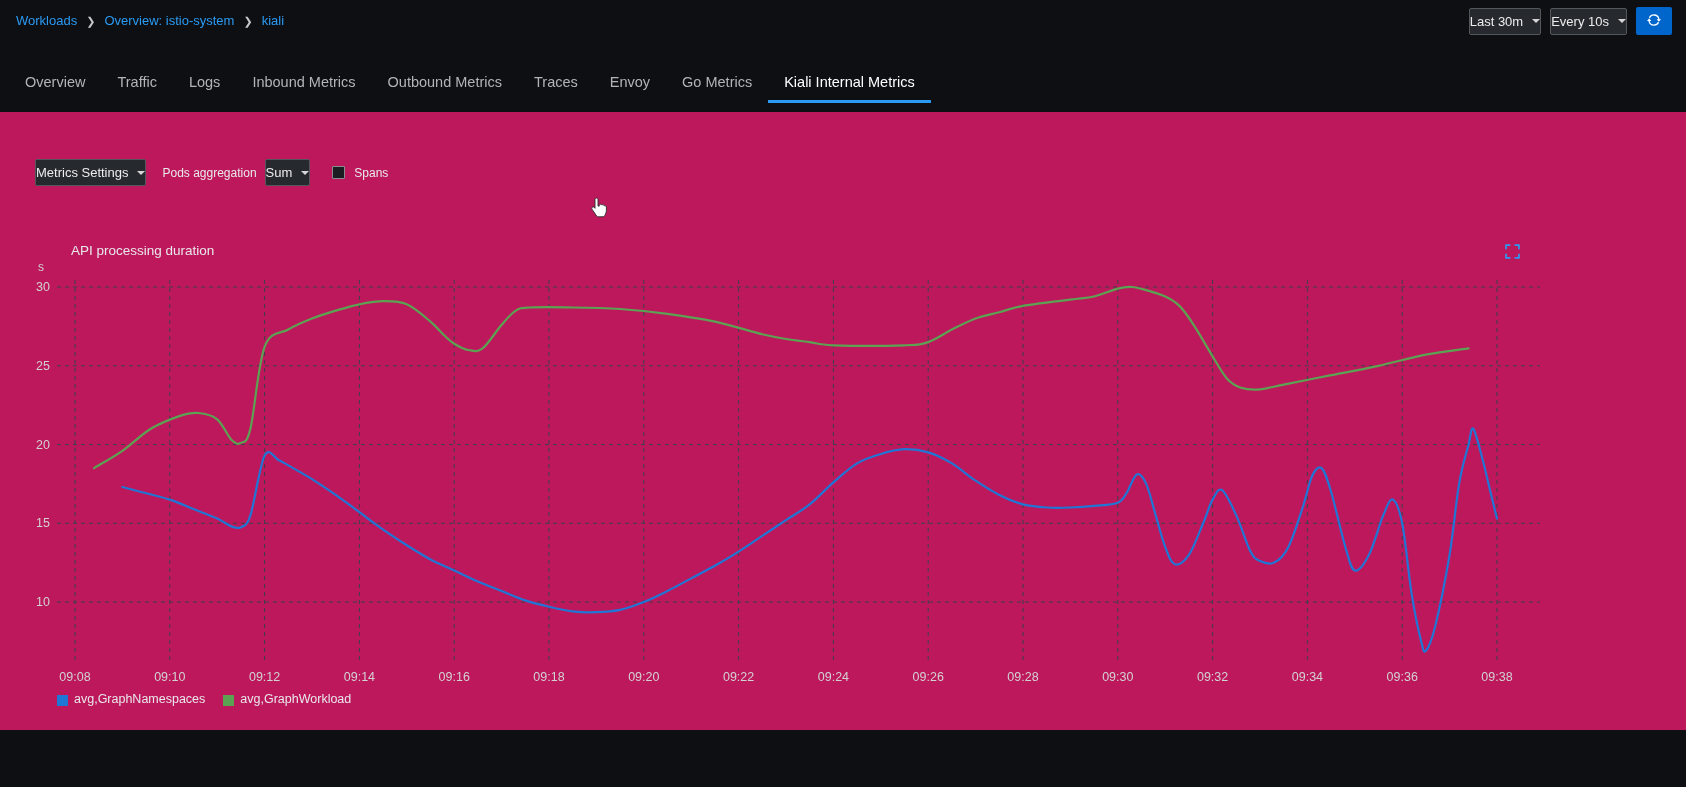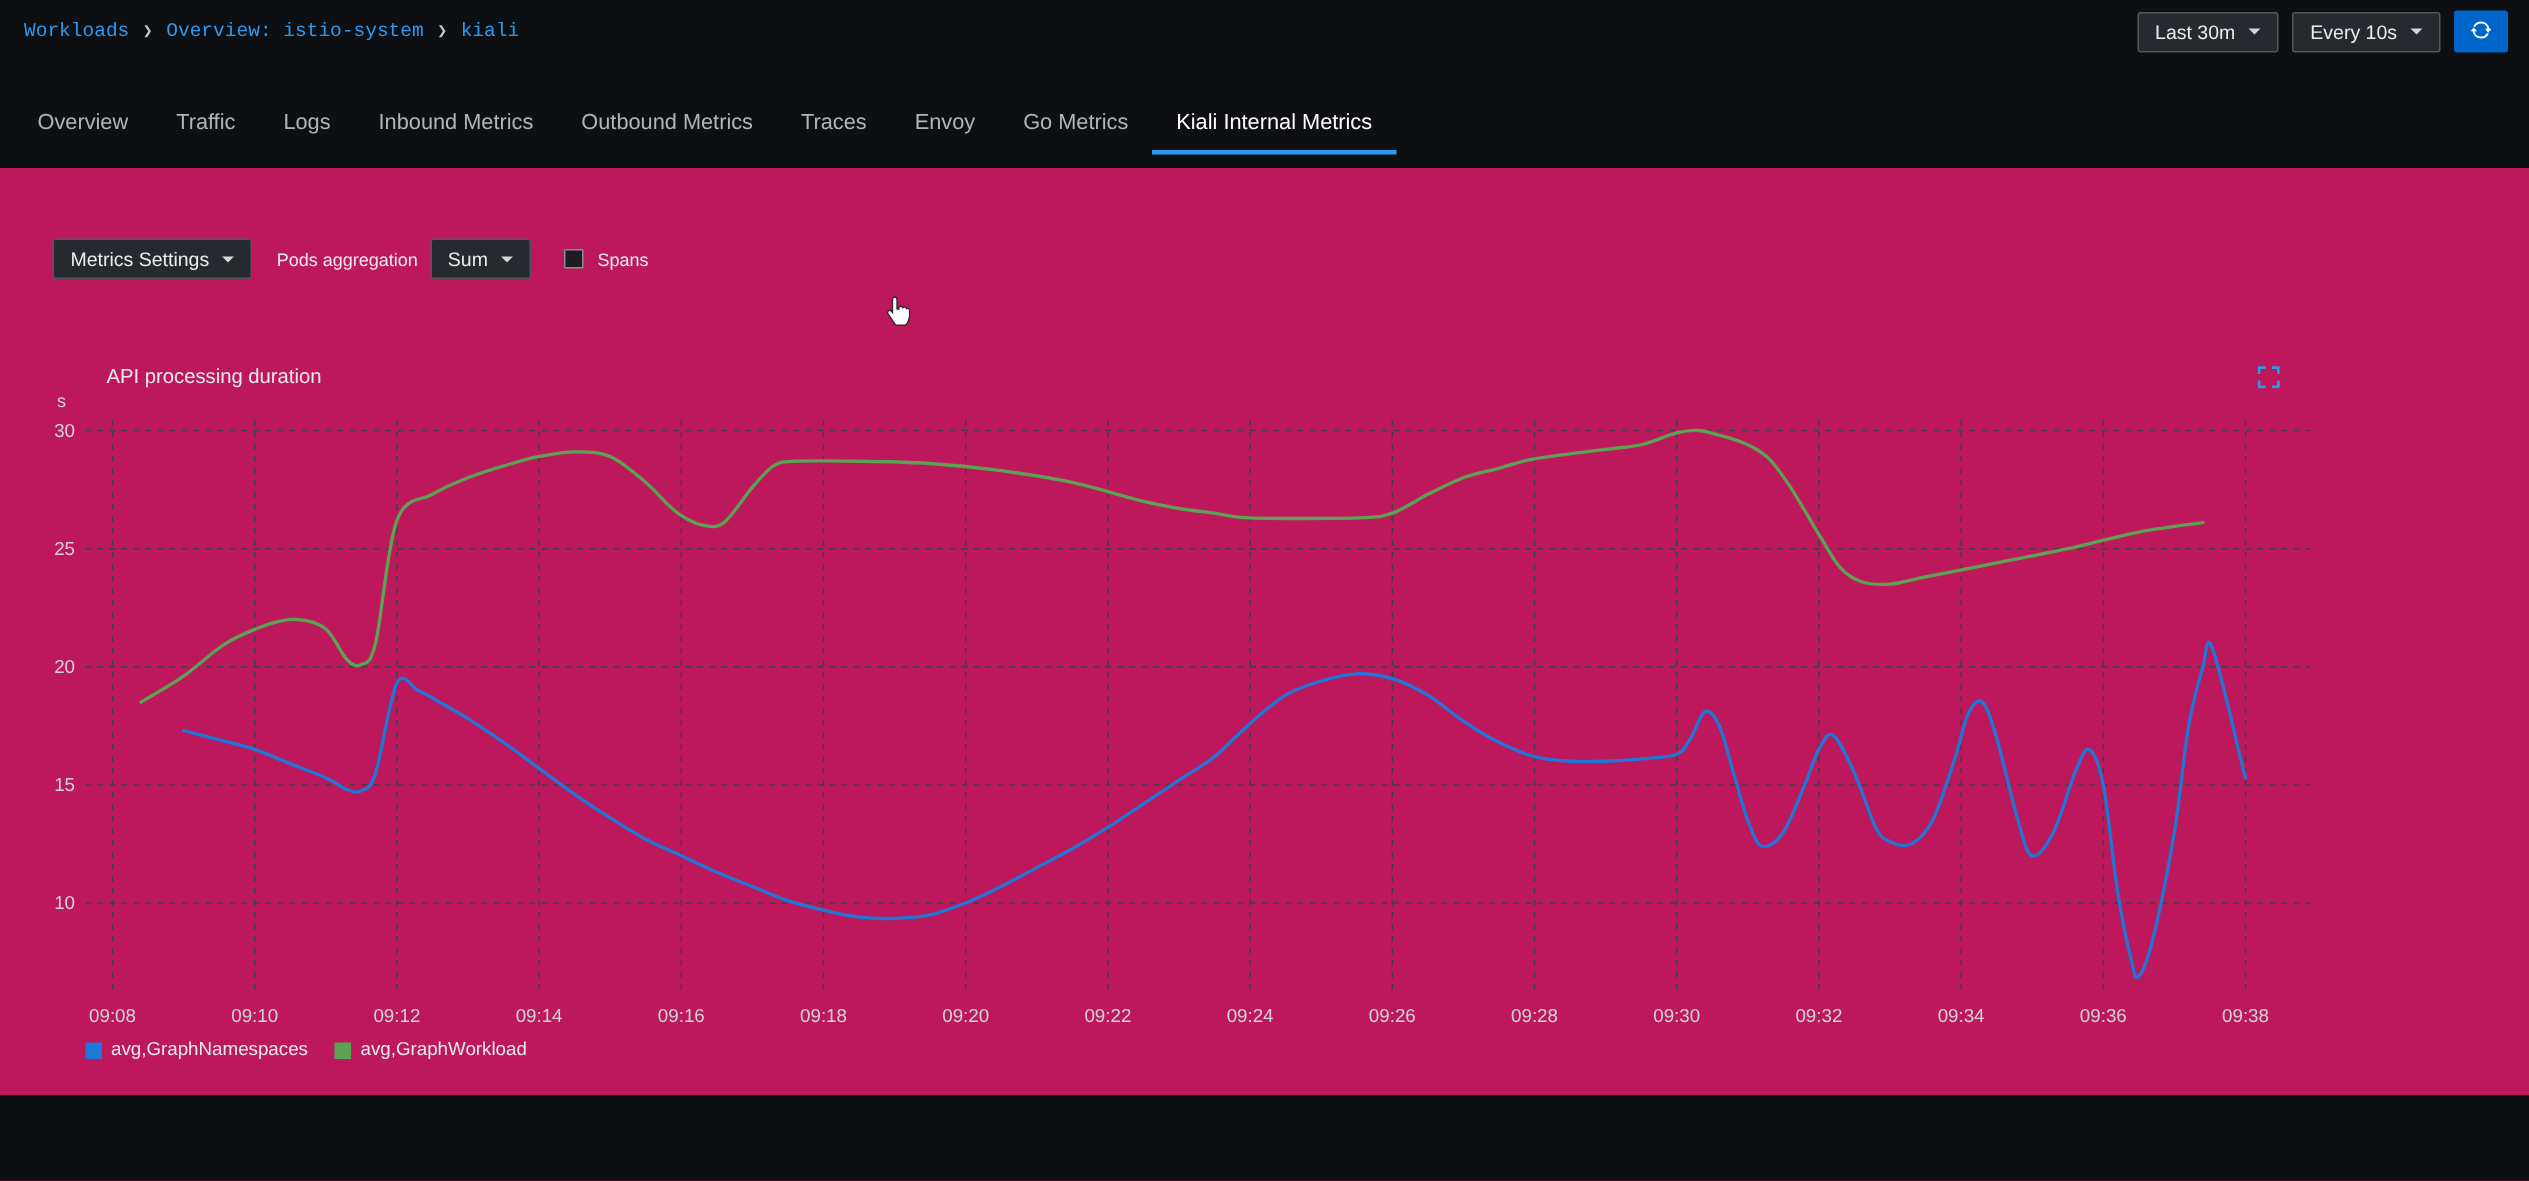--- a/index.html
+++ b/index.html
@@ -1,26 +1,26 @@
 <!DOCTYPE html>
 <html><head>
 <meta charset="utf-8">
 <style>
   * { margin:0; padding:0; box-sizing:border-box; }
   html,body { width:1686px; height:787px; background:#0d0f13; font-family:"Liberation Sans", sans-serif; overflow:hidden; }
   .page { position:relative; width:1686px; height:787px; }
 
   
   .topbar { position:absolute; top:0; left:0; width:100%; height:42px; }
-  .breadcrumb { position:absolute; top:13px; left:16px; display:flex; align-items:center; font-size:13px;font-family:Liberation Mono, monospace; }
+  .breadcrumb { position:absolute; top:13px; left:16px; display:flex; align-items:flex-end; font-size:13px; }
   .crumb { color:#2b9af3; text-decoration:none; cursor:pointer; }
   .crumb-sep { color:#c6c8ca; font-size:11px; padding:0 9px; }
   .top-controls { position:absolute; top:7px; right:14px; display:flex; gap:9px; align-items:center; }
   .dd-btn { display:flex; align-items:center; background:#26292e; border:1px solid #53565a; color:#ededee;
-            font-size:13px; padding:5px 11px; border-radius:2px; cursor:pointer; font-family:"Liberation Sans",sans-serif; }
+            font-size:13px; padding:5px 0; border-radius:2px; cursor:pointer; font-family:"Liberation Sans",sans-serif; }
   .caret { width:0; height:0; border-left:4px solid transparent; border-right:4px solid transparent;
            border-top:4px solid #d4d6d8; margin-left:9px; }
   .refresh-btn { width:36px; height:28px; background:#0066cc; border:none; border-radius:2px; display:flex;
                  align-items:center; justify-content:center; cursor:pointer; }
 
   
   .tabs { position:absolute; top:64px; left:0; width:100%; height:39px; display:flex; padding-left:9px; }
   .tab { background:none; border:none; border-bottom:3px solid transparent; color:#b2b5b8; font-size:14.5px;
          padding:9px 16px 10px 16px; cursor:pointer; font-family:"Liberation Sans",sans-serif; white-space:nowrap; }
   .tab.active { color:#ffffff; border-bottom-color:#2b9af3; }

